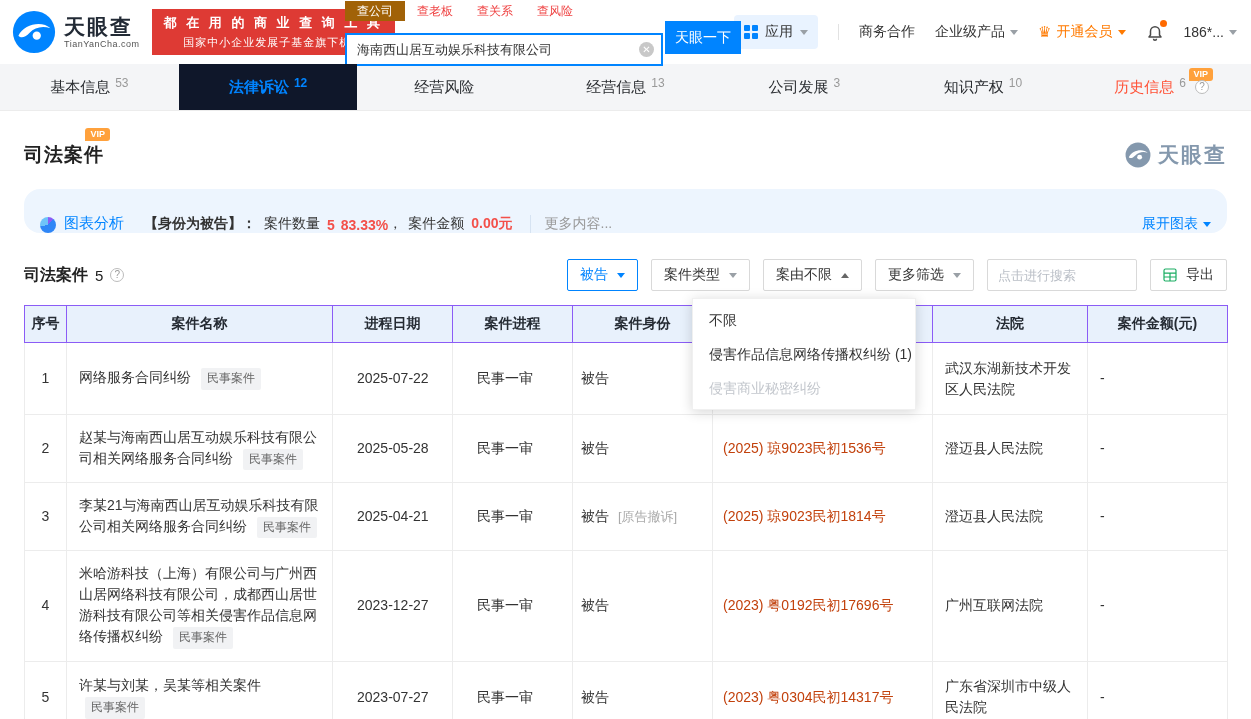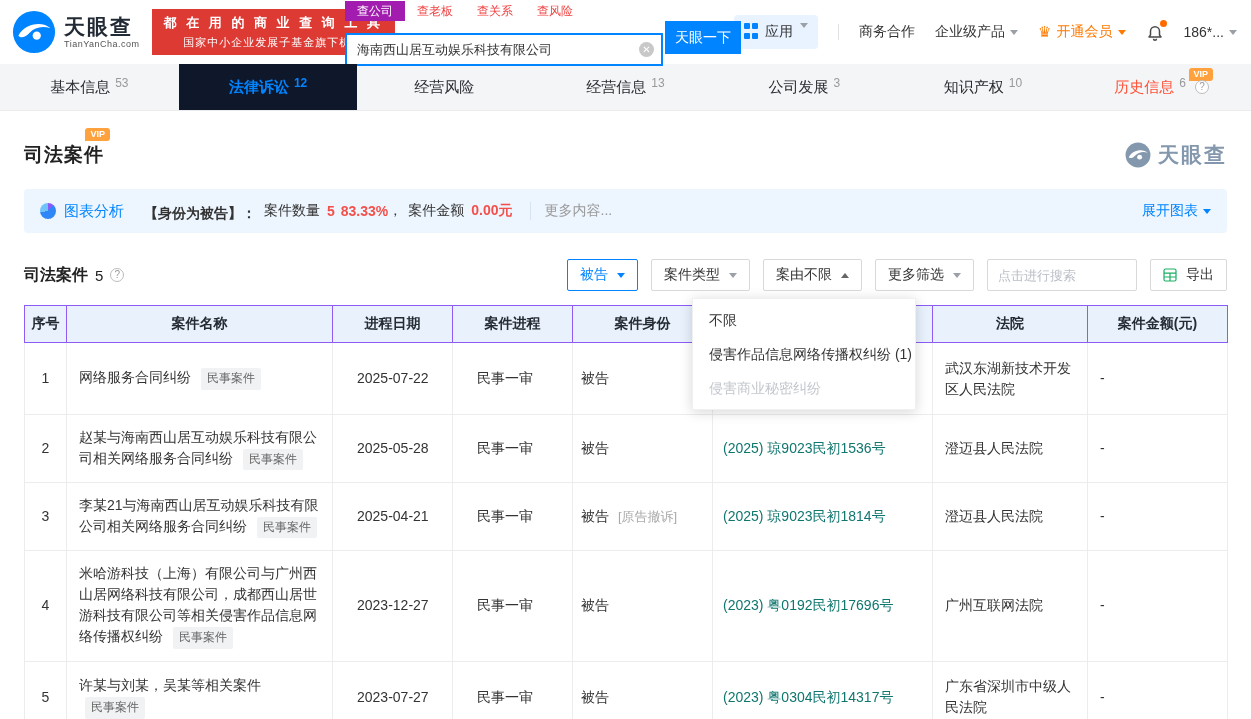--- a/index.html
+++ b/index.html
@@ -16,30 +16,30 @@
   .logo { display:flex; align-items:center; gap:8px; cursor:pointer; }
   .logo-cn { font-size:21px; font-weight:bold; color:#222a35; letter-spacing:2px; line-height:1.1; }
   .logo-en { font-size:9px; color:#555; letter-spacing:.5px; }
   .red-badge { margin-left:12px; background:#de3a34; color:#fff; text-align:center; padding:5px 12px; }
   .red-badge .l1 { font-size:13px; font-weight:bold; letter-spacing:3px; }
   .red-badge .l2 { font-size:11px; letter-spacing:1px; margin-top:3px; }
 
   .search-block { position:absolute; left:345px; top:1px; }
   .search-tabs { display:flex; align-items:center; height:20px; }
   .search-tab { font-size:12px; color:#ef4444; padding:0 12px; line-height:20px; cursor:pointer; }
-  .search-tab.active { background:#a21caf; color:#fff; }
+  .search-tab.active { background:#a16207; color:#fff; }
   .search-row { display:flex; }
   .search-input-wrap { position:relative; width:318px;margin-top:12px; }
   .search-input { width:100%; height:33px; border:2px solid #0084ff; padding:0 30px 0 10px; font-size:13px; color:#333; outline:none; border-radius:0; font-family:inherit; }
   .clear-icon { position:absolute; right:9px; top:9px; width:15px; height:15px; border-radius:50%; background:#c8c8c8; color:#fff; font-size:10px; line-height:15px; text-align:center; cursor:pointer; }
   .clear-icon::before { content:"✕"; }
   .search-btn { width:76px; height:33px; background:#0084ff; color:#fff; border:none; font-size:14px; margin-left:2px; cursor:pointer; font-family:inherit; }
 
   .header-right { margin-left:auto; display:flex; align-items:center; gap:20px; font-size:14px; color:#333; padding-right:2px; }
-  .app-btn { display:flex; gap:7px; background:#e9f3ff; border-radius:4px; padding:8px 10px; cursor:pointer; }
+  .app-btn { display:flex; align-items:center; gap:7px; background:#e9f3ff; border-radius:4px; padding:8px 10px; cursor:pointer; }
   .grid-icon { display:inline-grid; grid-template-columns:6px 6px; gap:2px; }
   .grid-icon i { width:6px; height:6px; background:#0084ff; border-radius:1px; }
   .tri-down { width:0; height:0; border-left:4px solid transparent; border-right:4px solid transparent; border-top:5px solid #9aa0a6; display:inline-block; }
   .tri-down.blue { border-top-color:#0084ff; }
   .tri-down.orange { border-top-color:#ff7a00; }
   .tri-up { width:0; height:0; border-left:4px solid transparent; border-right:4px solid transparent; border-bottom:5px solid #666; display:inline-block; }
   .hdr-divider { width:1px; height:16px; background:#e2e2e2; }
   .menu-item { display:flex; align-items:center; gap:5px; cursor:pointer; }
   .vip-link { color:#ff7a00; display:flex; align-items:center; gap:5px; cursor:pointer; }
   .crown::before { content:"♛"; font-size:15px; }
@@ -61,21 +61,21 @@
 
   
   .card { background:#fff; padding-bottom:12px; min-height:595px; }
   .section-head { display:flex; justify-content:space-between; align-items:center; padding:30px 24px 0; }
   .section-title-wrap { position:relative; }
   .section-title { font-size:19px; font-weight:bold; color:#222; letter-spacing:1px; }
   .section-title-wrap .vip-badge { position:absolute; top:-14px; right:-6px; }
   .watermark { display:flex; align-items:center; gap:7px; }
   .wm-text { font-size:21px; font-weight:bold; color:#8498ad; letter-spacing:2px; }
 
-  .chart-bar { margin:20px 24px 0; height:44px; background:#edf5fe; border-radius:4px; display:flex; align-items:center; padding:0 16px; font-size:14px; color:#333; }
+  .chart-bar { margin:20px 24px 0; height:44px; background:#edf5fe; border-radius:16px; display:flex; align-items:flex-end; padding:0 16px; font-size:14px; color:#333; }
   .pie-icon { width:16px; height:16px; border-radius:50%; background:#2f86f6; background:conic-gradient(#8a5cf6 0 12%, #2f86f6 12% 72%, #6fc3f9 72% 100%); margin-right:8px; flex:none; }
   .chart-link { color:#0084ff; font-size:15px; margin-right:20px; cursor:pointer; }
   .cb-label { font-weight:bold; margin-right:8px;margin-top:6px; }
   .cb-text { margin-right:4px; }
   .cb-num { color:#f3504a; font-weight:bold; margin:0 3px; }
   .cb-pct { color:#f3504a; margin-right:0; }
   .cb-sep { margin:0 6px 0 0; }
   .cb-more { color:#999; margin-left:14px; padding-left:14px; border-left:1px solid #d6e3f2; cursor:pointer; }
   .expand-link { margin-left:auto; color:#0084ff; cursor:pointer; display:flex; align-items:center; gap:5px; }
 
@@ -92,21 +92,21 @@
 
   
   .case-table { margin:14px 24px 0; border-collapse:collapse; width:1203px; table-layout:fixed; }
   .case-table th { background:#e8f1fc; height:37px; font-size:14px; color:#252b33; font-weight:bold; border:1px solid #8b5cf6; text-align:center; }
   .case-table td { border:1px solid #ececec; font-size:14px; color:#333; padding:12px; line-height:1.5; vertical-align:middle; background:#fff; }
   td.td-no { text-align:center; }
   td.td-date, td.td-stage { padding-left:24px; }
   td.td-role { padding:12px 8px; white-space:nowrap; }
   .role-note { color:#aaa; font-size:13px; margin-left:5px; }
   td.td-caseno { padding:12px 6px 12px 10px; white-space:nowrap; }
-  .case-link { color:#0f766e; cursor:pointer; text-decoration:none; }
+  .case-link { color:#c2410c; cursor:pointer; text-decoration:none; }
   .tag { display:inline-block; background:#f1f2f4; color:#666; font-size:12px; padding:1px 6px; border-radius:2px; margin-left:6px; white-space:nowrap; line-height:1.6; }
   tr.h72 { height:72px; } tr.h60 { height:60px; } tr.h96 { height:96px; }
 
   
   .dropdown { position:absolute; left:692px; top:298px; width:224px; background:#fff; box-shadow:0 2px 12px rgba(0,0,0,.16); border:1px solid #f0f0f0; z-index:50; padding:4px 0; }
   .dd-item { height:34px; line-height:34px; padding:0 16px; font-size:14px; color:#333; cursor:pointer; white-space:nowrap; }
   .dd-item.disabled { color:#c3c7cd; cursor:default; }
 </style>
 </head>
 <body>

